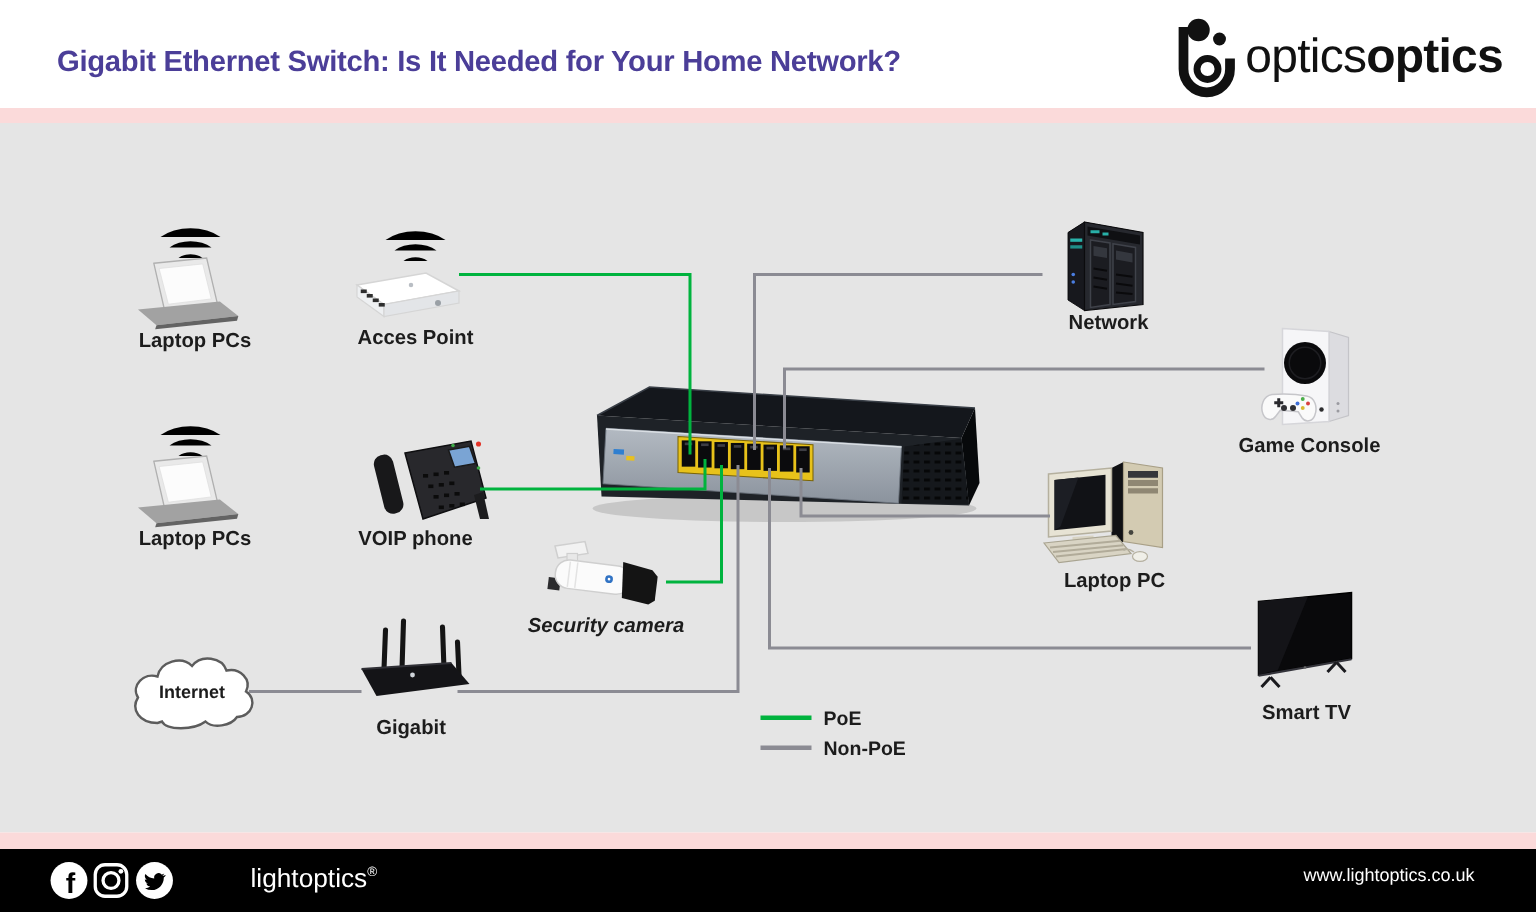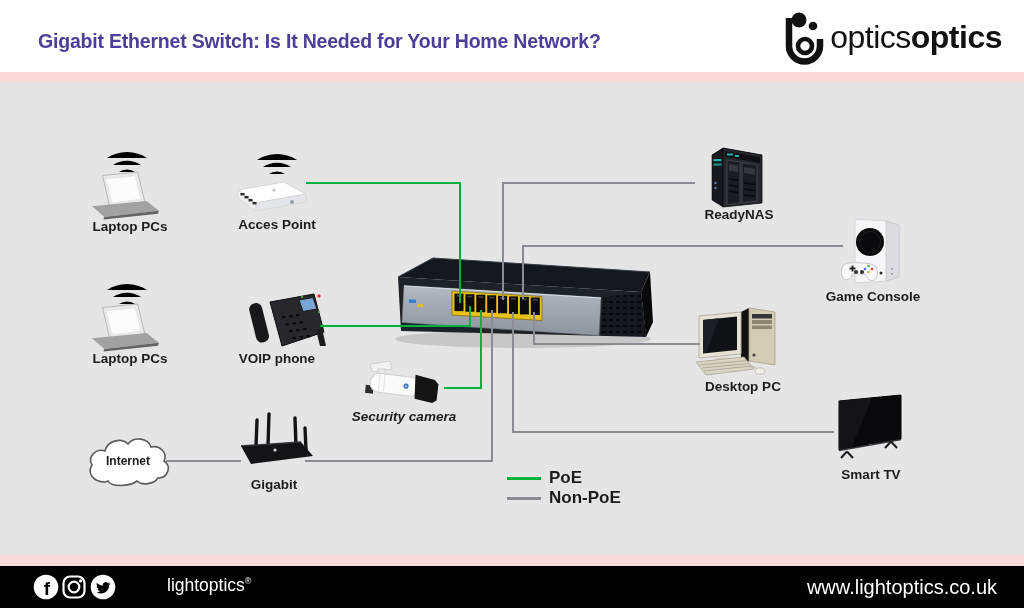--- a/index.html
+++ b/index.html
@@ -26,26 +26,26 @@
               color:var(--label-text);white-space:nowrap;}
   .node-label.small{font-size:12px;}
   .wire{fill:none;stroke-width:2px;}
   .wire.poe{stroke:var(--poe-green);}
   .wire.nonpoe{stroke:var(--non-poe-gray);}
   .legend{position:absolute;left:507px;top:468px;}
   .legend-row{display:flex;align-items:center;height:20px;}
   .legend-swatch{width:34px;height:3px;margin-right:8px;}
   .legend-swatch.poe{background:var(--poe-green);}
   .legend-swatch.nonpoe{background:var(--non-poe-gray);}
-  .legend-label{font-weight:700;font-size:17px;color:var(--label-text);}
+  .legend-label{font-weight:700;font-size:13px;color:var(--label-text);}
   .footer{position:absolute;left:0;top:566px;width:1024px;height:42px;background:var(--footer-bg);}
   .social{position:absolute;left:33px;top:8px;}
   .brand{position:absolute;left:123px;top:9px;font-size:17.5px;color:var(--footer-text);margin-left:44px;}
   .brand sup{font-size:9px;}
-  .website{position:absolute;right:27px;top:10px;font-size:20px;color:var(--footer-text);}
+  .website{position:absolute;right:41px;top:10px;font-size:12px;color:var(--footer-text);}
   svg text{font-family:"Liberation Sans",sans-serif;}
 </style>
 </head>
 <body>
 
 <div class="page">
 
   <div class="header">
     <div class="title">Gigabit Ethernet Switch: Is It Needed for Your Home Network?</div>
     <div class="logo">
@@ -282,23 +282,23 @@
       </g>
     </svg>
 
     <div class="node-label" style="left:130px;top:137px;">Laptop PCs</div>
     <div class="node-label" style="left:277px;top:135px;">Acces Point</div>
     <div class="node-label" style="left:130px;top:269px;">Laptop PCs</div>
     <div class="node-label" style="left:277px;top:269px;">VOIP phone</div>
     <div class="node-label small" style="left:128px;top:372px;">Internet</div>
     <div class="node-label" style="left:274px;top:395px;">Gigabit</div>
     <div class="node-label" style="left:404px;top:327px;font-style:italic;">Security camera</div>
-    <div class="node-label" style="left:739px;top:125px;">ReadyNAS</div>
+    <div class="node-label" style="left:739px;top:125px;">Network</div>
     <div class="node-label" style="left:873px;top:207px;">Game Console</div>
-    <div class="node-label" style="left:743px;top:297px;">Desktop PC</div>
+    <div class="node-label" style="left:743px;top:297px;">Laptop PC</div>
     <div class="node-label" style="left:871px;top:385px;">Smart TV</div>
 
     <div class="legend" style="top:386px;">
       <div class="legend-row">
         <div class="legend-swatch poe"></div>
         <div class="legend-label">PoE</div>
       </div>
       <div class="legend-row">
         <div class="legend-swatch nonpoe"></div>
         <div class="legend-label">Non-PoE</div>

